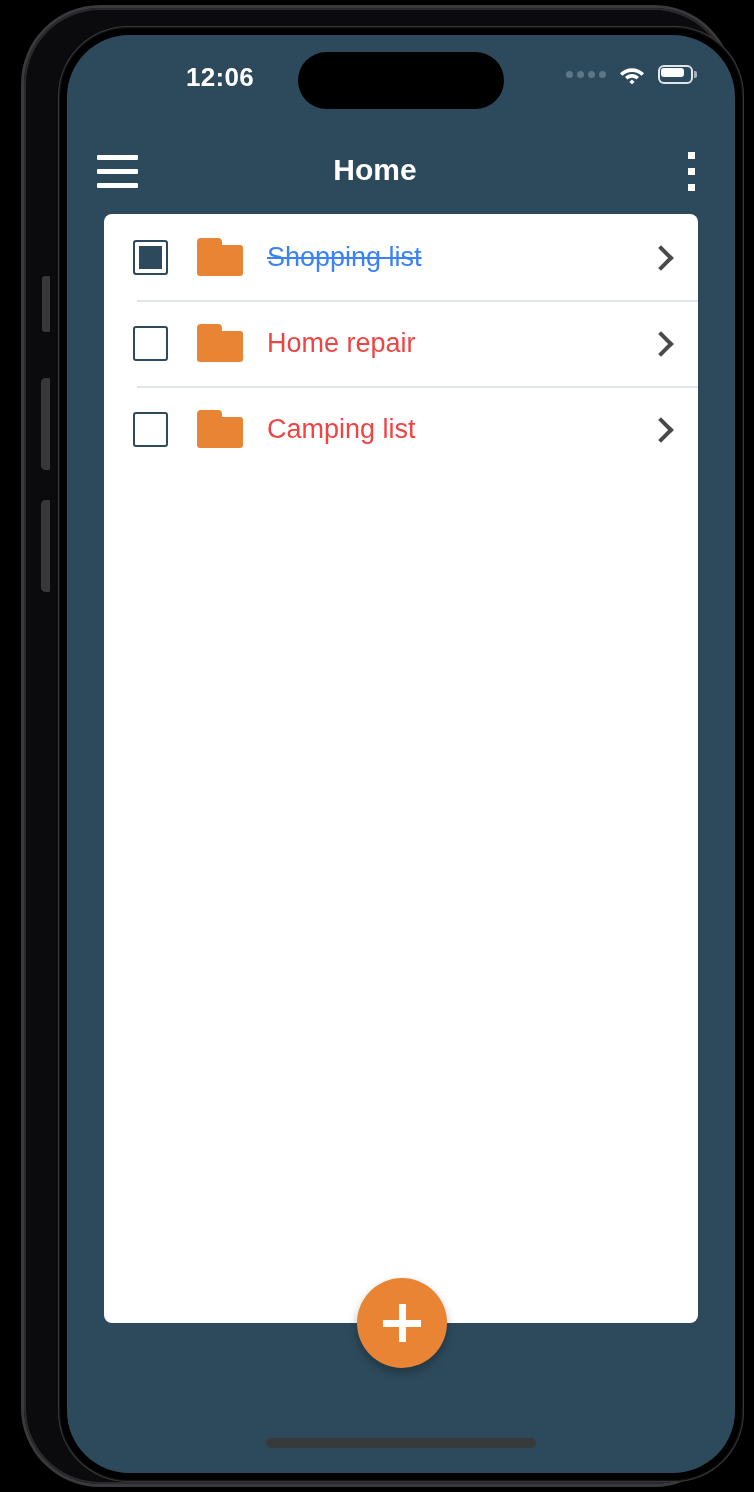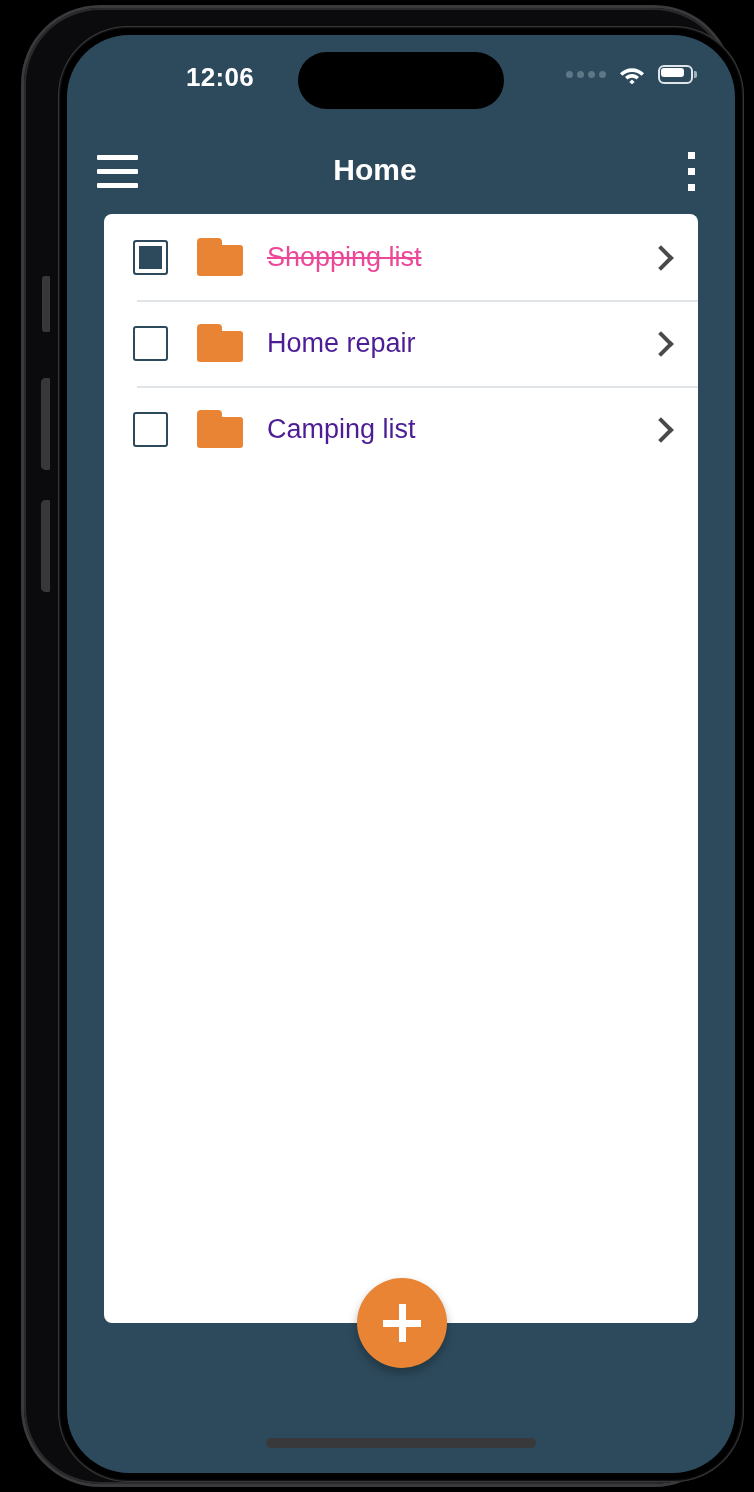--- a/index.html
+++ b/index.html
@@ -213,26 +213,26 @@
     position: absolute;
     left: 0; bottom: 0;
     width: 46px; height: 31px;
     background: #e88434;
     border-radius: 3px;
   }
   .row-label {
     flex: 1 1 auto;
     margin-left: 24px;
     font-size: 27px;
-    color: #4c1d95;
+    color: #ef4444;
     white-space: nowrap;
     overflow: hidden;
   }
   .list-row.done .row-label {
-    color: #ec4899;
+    color: #3b82f6;
     text-decoration: line-through;
     text-decoration-thickness: 2px;
   }
   .row-chevron {
     flex: 0 0 auto;
     width: 24px; height: 24px;
     position: relative;
     cursor: pointer;
   }
   .row-chevron::before {

